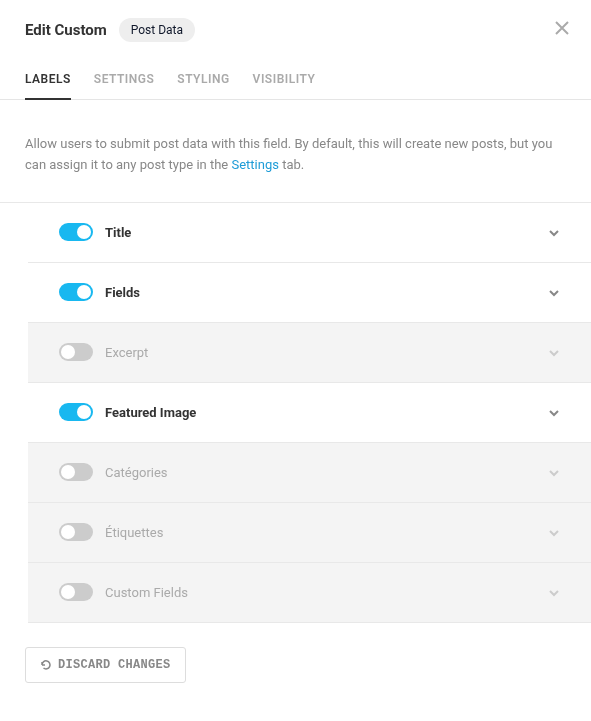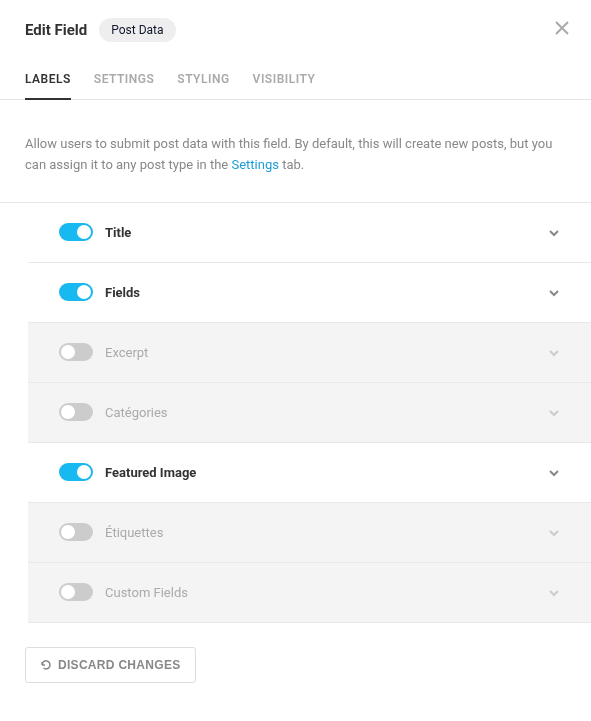--- a/index.html
+++ b/index.html
@@ -149,35 +149,36 @@
       letter-spacing: 0.3px;
       padding: 10px 14px;
       border-radius: 3px;
       cursor: pointer;
       border: none;
     }
     .btn-discard {
       background: #fff;
       color: #888;
       border: 1px solid #ddd;
+      font-family: Liberation Mono, monospace;
     }
     .btn-apply {
       background: #888;
       color: #fff;
     }
     .icon-svg {
       display: inline-block;
       vertical-align: middle;
     }
   </style>
 </head>
 <body>
 
 <div class="header">
-  <span class="header-title">Edit Field</span>
+  <span class="header-title">Edit Custom</span>
   <span class="badge">Post Data</span>
   <span class="close-btn">
     <svg class="icon-svg" width="14" height="14" viewBox="0 0 14 14">
         <path d="M1 1 L13 13 M13 1 L1 13" stroke="#aaa" stroke-width="2" fill="none"></path>
       </svg>
   </span>
 </div>
 
 <div class="tabs">
   <div class="tab active">LABELS</div>
@@ -215,33 +216,33 @@
   <div class="field-row disabled">
     <div class="toggle off"></div>
     <span class="field-label">Excerpt</span>
     <span class="chevron">
       <svg class="icon-svg" width="12" height="12" viewBox="0 0 12 12">
           <path d="M2 4 L6 8 L10 4" stroke="currentColor" stroke-width="2" fill="none"></path>
         </svg>
     </span>
   </div>
 
-  <div class="field-row disabled">
-    <div class="toggle off"></div>
-    <span class="field-label">Catégories</span>
-    <span class="chevron">
-      <svg class="icon-svg" width="12" height="12" viewBox="0 0 12 12">
-          <path d="M2 4 L6 8 L10 4" stroke="currentColor" stroke-width="2" fill="none"></path>
-        </svg>
-    </span>
-  </div>
-
   <div class="field-row">
     <div class="toggle on"></div>
     <span class="field-label">Featured Image</span>
+    <span class="chevron">
+      <svg class="icon-svg" width="12" height="12" viewBox="0 0 12 12">
+          <path d="M2 4 L6 8 L10 4" stroke="currentColor" stroke-width="2" fill="none"></path>
+        </svg>
+    </span>
+  </div>
+
+  <div class="field-row disabled">
+    <div class="toggle off"></div>
+    <span class="field-label">Catégories</span>
     <span class="chevron">
       <svg class="icon-svg" width="12" height="12" viewBox="0 0 12 12">
           <path d="M2 4 L6 8 L10 4" stroke="currentColor" stroke-width="2" fill="none"></path>
         </svg>
     </span>
   </div>
 
   <div class="field-row disabled">
     <div class="toggle off"></div>
     <span class="field-label">Étiquettes</span>

